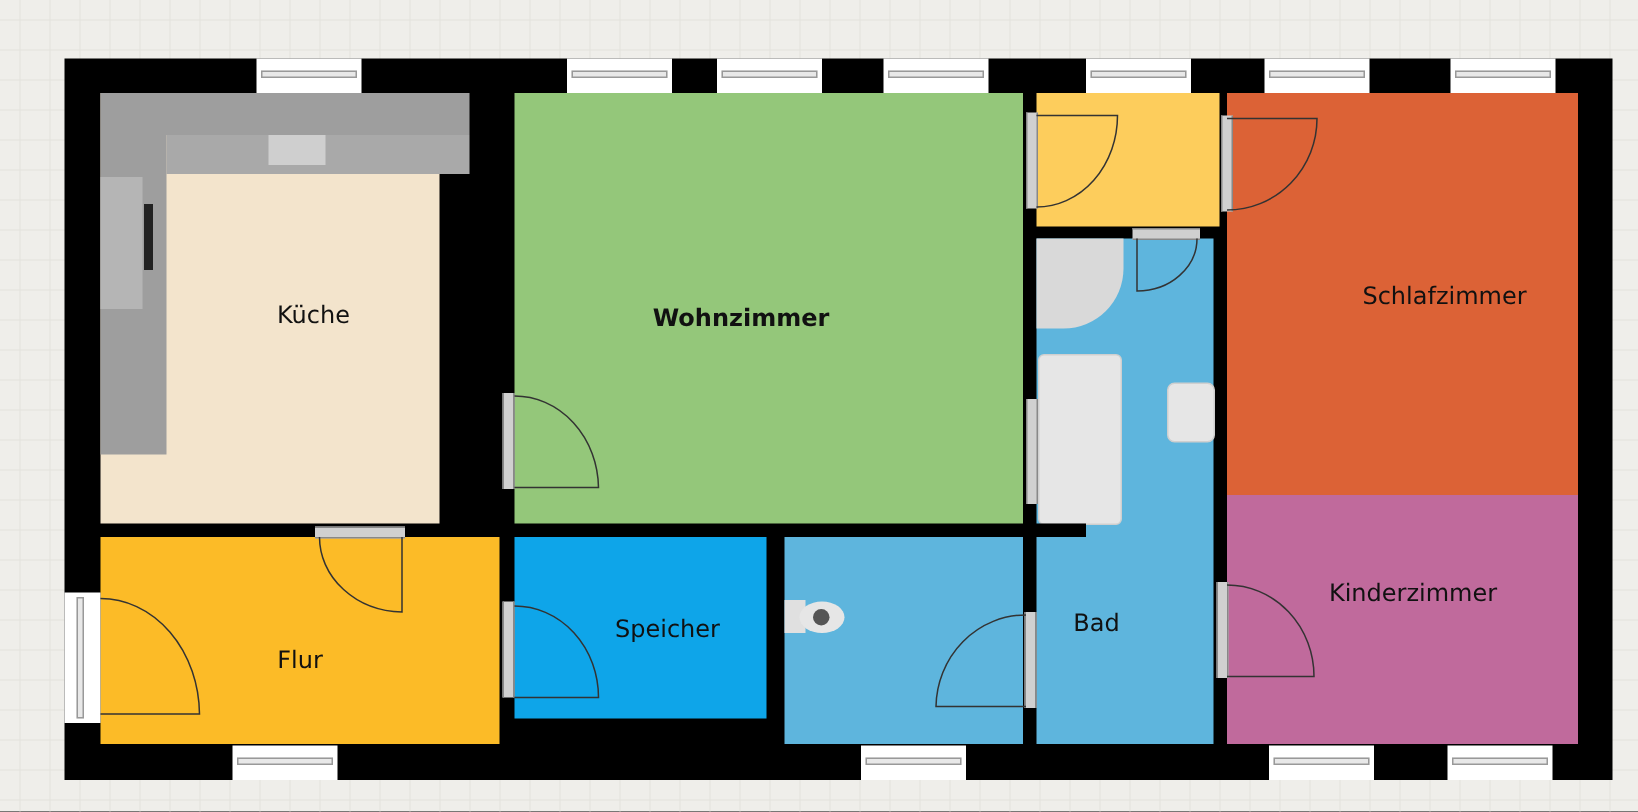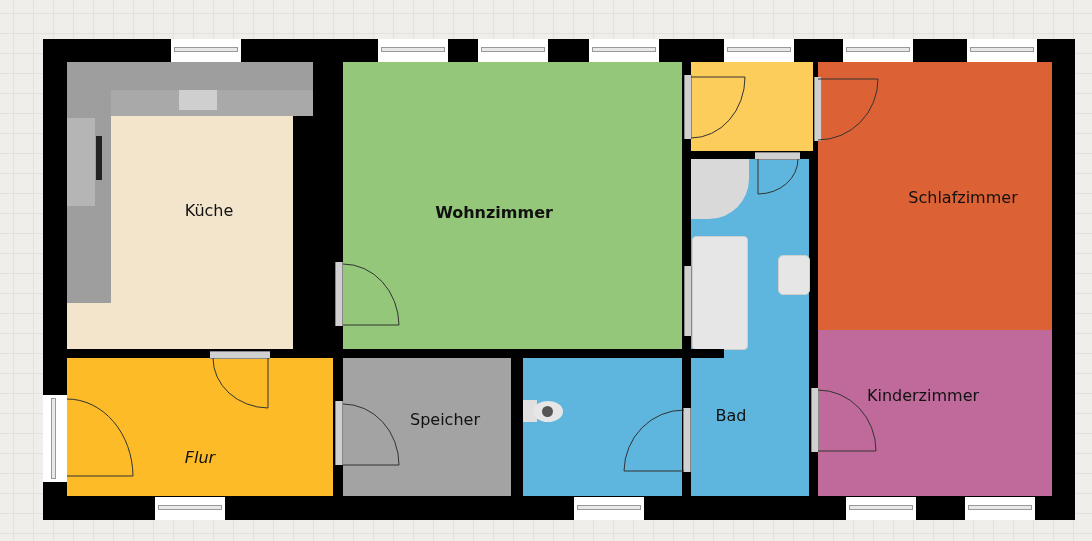--- a/index.html
+++ b/index.html
@@ -59,29 +59,29 @@
 
 <div class="room" style="left:523px;top:358px;width:159px;height:138px;background:#5eb5dd;">
   <div class="abs" style="left:0;top:42px;width:36px;height:22px;">
     <div class="abs" style="left:0;top:0;width:14px;height:22px;background:#e0e0e0;"></div>
     <div class="abs" style="left:10px;top:1px;width:30px;height:21px;background:#e6e6e6;border-radius:50%;"></div>
     <div class="abs" style="left:19px;top:6px;width:11px;height:11px;background:#555;border-radius:50%;"></div>
   </div>
 </div>
 
 <div class="room" style="left:67px;top:358px;width:266px;height:138px;background:#fcbb27;">
-  <span class="label" style="left:133px;top:99px;font-style:italic;">Flur</span>
+  <span class="label" style="left:133px;top:82px;">Flur</span>
 </div>
 
-<div class="room" style="left:343px;top:358px;width:168px;height:138px;background:#a3a3a3;">
+<div class="room" style="left:343px;top:358px;width:168px;height:121px;background:#0ea5e9;">
   <span class="label" style="left:102px;top:61px;">Speicher</span>
 </div>
 
 <div class="room" style="left:818px;top:330px;width:234px;height:166px;background:#c06a9c;">
-  <span class="label" style="left:105px;top:65px;">Kinderzimmer</span>
+  <span class="label" style="left:124px;top:65px;">Kinderzimmer</span>
 </div>
 
 <div class="wall" style="left:682px;top:349px;width:42px;height:9px;"></div>
 
 <div class="win-h" style="left:171px;top:39px;width:70px;height:23px;"></div>
 <div class="win-h" style="left:378px;top:39px;width:70px;height:23px;"></div>
 <div class="win-h" style="left:478px;top:39px;width:70px;height:23px;"></div>
 <div class="win-h" style="left:589px;top:39px;width:70px;height:23px;"></div>
 <div class="win-h" style="left:724px;top:39px;width:70px;height:23px;"></div>
 <div class="win-h" style="left:843px;top:39px;width:70px;height:23px;"></div>

